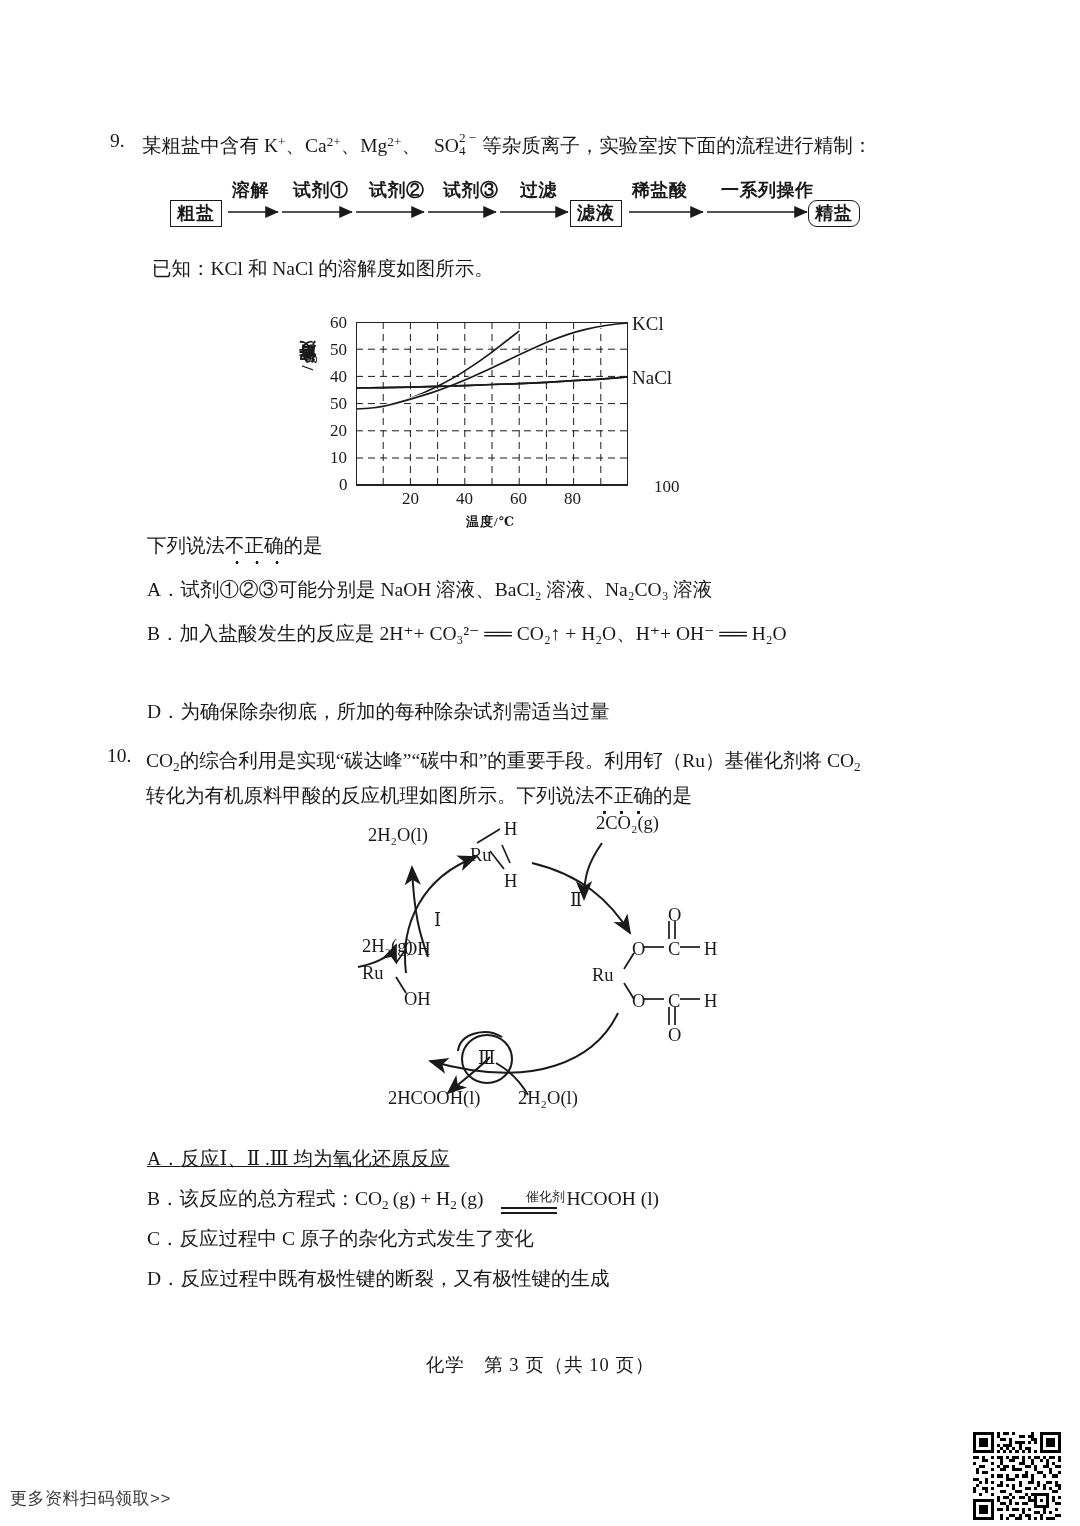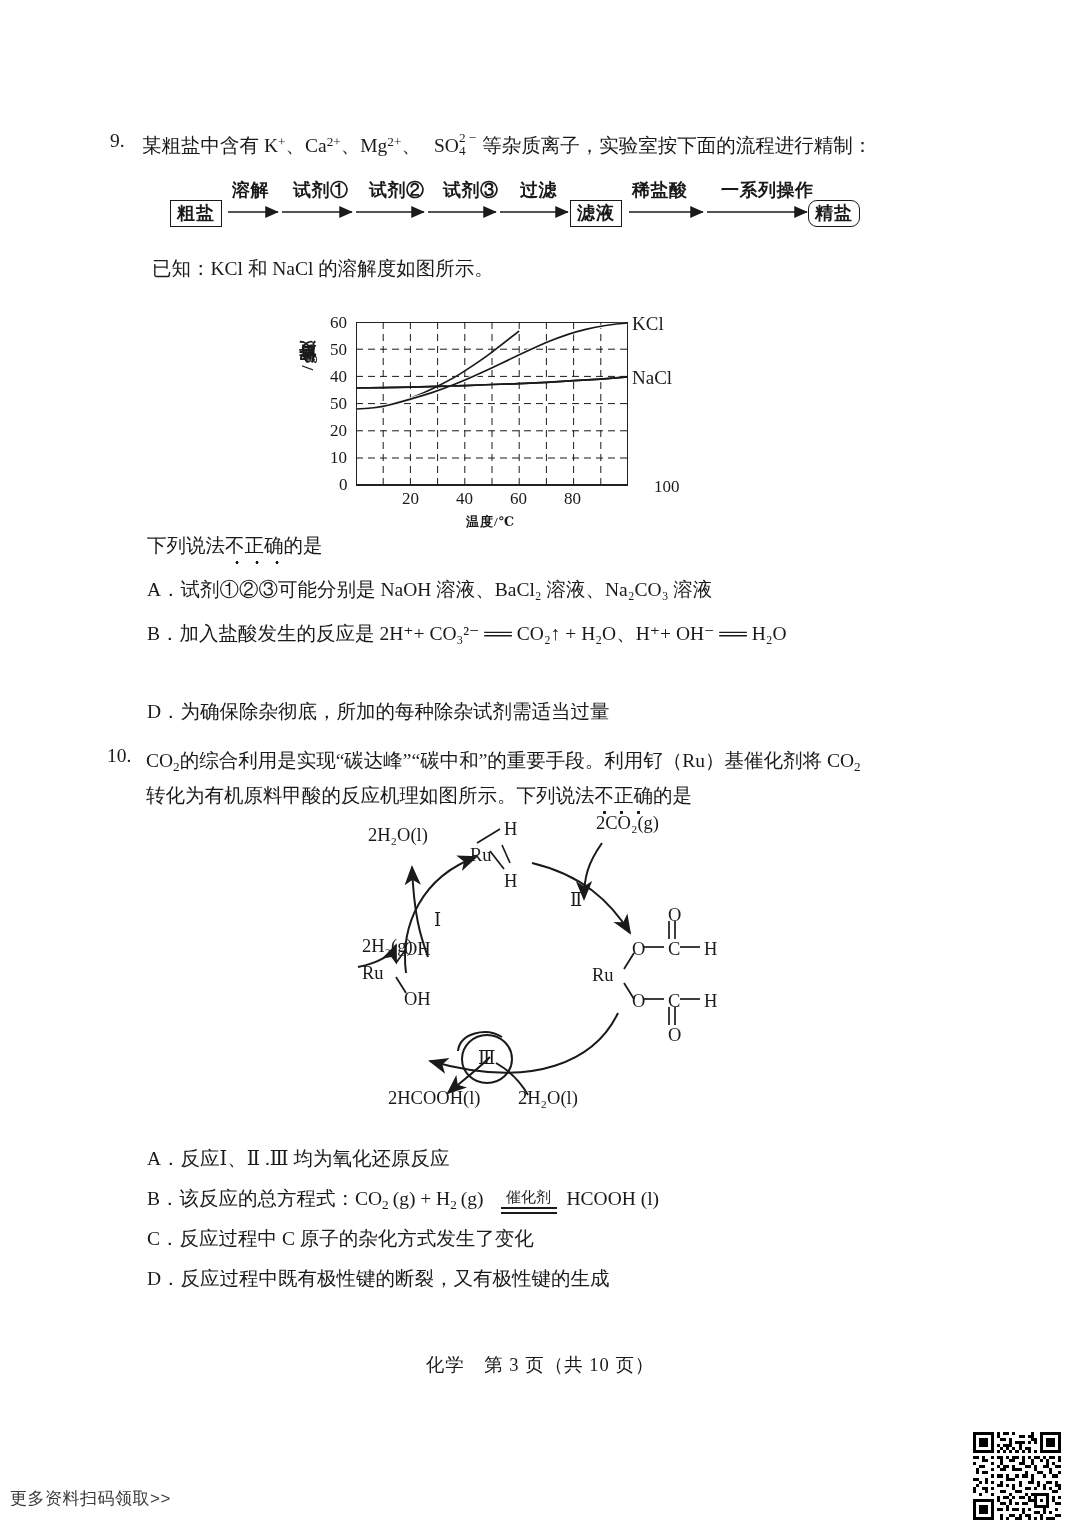--- a/index.html
+++ b/index.html
@@ -292,27 +292,27 @@
     <div class="mlab" style="left:296px; top:8px;">2CO₂(g)</div>
     <div class="mlab" style="left:88px; top:283px;">2HCOOH(l)</div>
     <div class="mlab" style="left:218px; top:283px;">2H₂O(l)</div>
 
     
     <div class="roman" style="left:134px; top:104px;">Ⅰ</div>
     <div class="roman" style="left:270px; top:84px;">Ⅱ</div>
     <div class="roman" style="left:178px; top:242px;">Ⅲ</div>
   </div>
 
-  <div class="opt" style="left:147px; top:1145px;">
+  <div class="opt" style="left:147px; top:1145px;text-decoration:underline;">
     <span>A．</span><span>反应Ⅰ、Ⅱ .Ⅲ 均为氧化还原反应</span>
   </div>
 
   <div class="opt" style="left:147px; top:1185px;">
     <span>B．</span>该反应的总方程式：CO<sub>2</sub> (g)&nbsp;+&nbsp;H<sub>2</sub> (g)<span class="sp2"></span><span style="position:relative; display:inline-block; width:64px; text-align:center; vertical-align:baseline;">
-      <span style="position:absolute; left:0; top:-17px; width:64px; font-size:15px; ">催化剂</span>
+      <span style="position:absolute; left:17px; top:-17px; width:64px; font-size:13px; ">催化剂</span>
       <span style="position:absolute; left:4px; top:2px; width:56px; height:2px; background:#1a1a1a;"></span>
       <span style="position:absolute; left:4px; top:7px; width:56px; height:2px; background:#1a1a1a;"></span>
     </span><span class="sp"></span>HCOOH&nbsp;(l)
   </div>
 
   <div class="opt" style="left:147px; top:1225px;">
     <span>C．</span><span>反应过程中 C 原子的杂化方式发生了变化</span>
   </div>
 
   <div class="opt" style="left:147px; top:1265px;">

